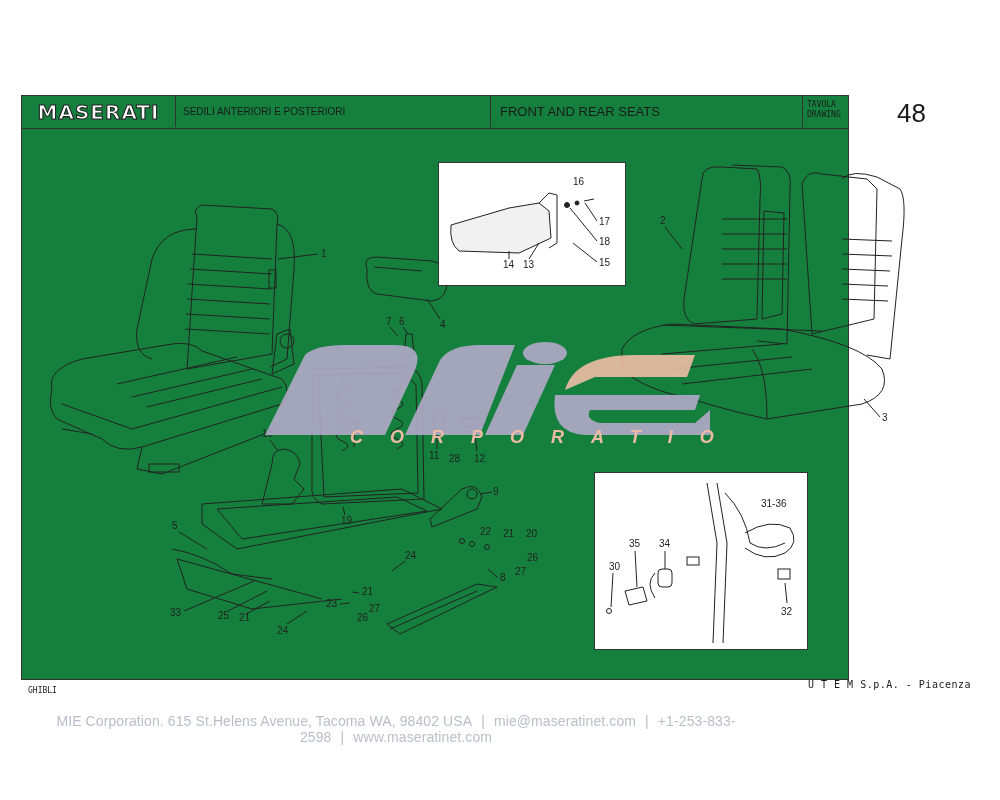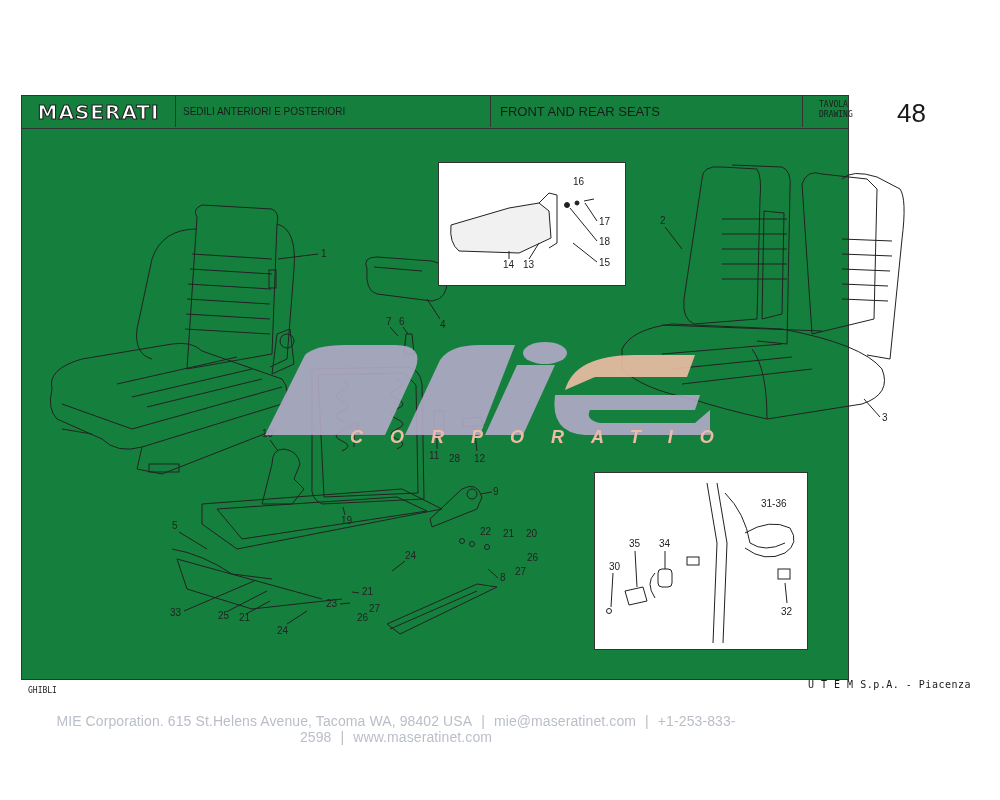--- a/index.html
+++ b/index.html
@@ -5,21 +5,21 @@
   html, body { margin:0; padding:0; background:#ffffff; }
   body { width:1000px; height:800px; position:relative; overflow:hidden; font-family:"Liberation Sans", sans-serif; color:#1a1a1a; }
   .sheet { position:absolute; left:21px; top:87px; width:828px; height:585px; border:1.5px solid #333; box-sizing:border-box; background:#15803d;margin-top:8px; }
   .hdr { position:absolute; left:0; top:0; width:100%; height:33px; border-bottom:1.5px solid #333; box-sizing:border-box; }
   .hcell { position:absolute; top:0; height:31px; box-sizing:border-box; border-right:1.3px solid #333; display:flex; align-items:center; }
   .logo { left:0; width:154px; justify-content:center; }
   .logo span { font-family:"DejaVu Sans", sans-serif; font-weight:bold; font-size:20px; letter-spacing:1px; color:#fff; -webkit-text-stroke:1.1px #222; }
   .it { left:154px; width:315px; padding-left:7px; font-size:10px; }
   .en { left:469px; width:312px; padding-left:9px; font-size:13px; }
   .tav { left:781px; width:139px; border-right:none; }
-  .tav .lbl { position:absolute; left:16px; top:4px; font-family:"DejaVu Sans Mono", monospace; font-size:8px; line-height:10px; }
+  .tav .lbl { position:absolute; left:4px; top:4px; font-family:"DejaVu Sans Mono", monospace; font-size:8px; line-height:10px; }
   .tav .num { position:absolute; right:16px; top:2px; font-size:26px; }
   .drawing { position:absolute; left:0; top:33px; width:918px; height:550px; }
   .inset { position:absolute; border:1.3px solid #333; background:#fff; box-sizing:border-box; }
   .wm { position:absolute; pointer-events:none; }
   .foot-left { position:absolute; left:28px; top:686px; font-family:"DejaVu Sans Mono", monospace; font-size:8px; }
   .foot-right { position:absolute; left:808px; top:679px; font-family:"DejaVu Sans Mono", monospace; font-size:10px; letter-spacing:0.5px;text-align:center; }
   .contact { position:absolute; left:0; top:713px; width:792px; text-align:center; font-size:14px; color:#b9bec8; letter-spacing:0.1px; }
   .contact .sep { margin:0 9px; }
   .callout { font-family:"Liberation Sans", sans-serif; font-size:10px; fill:#222; }
 </style>

